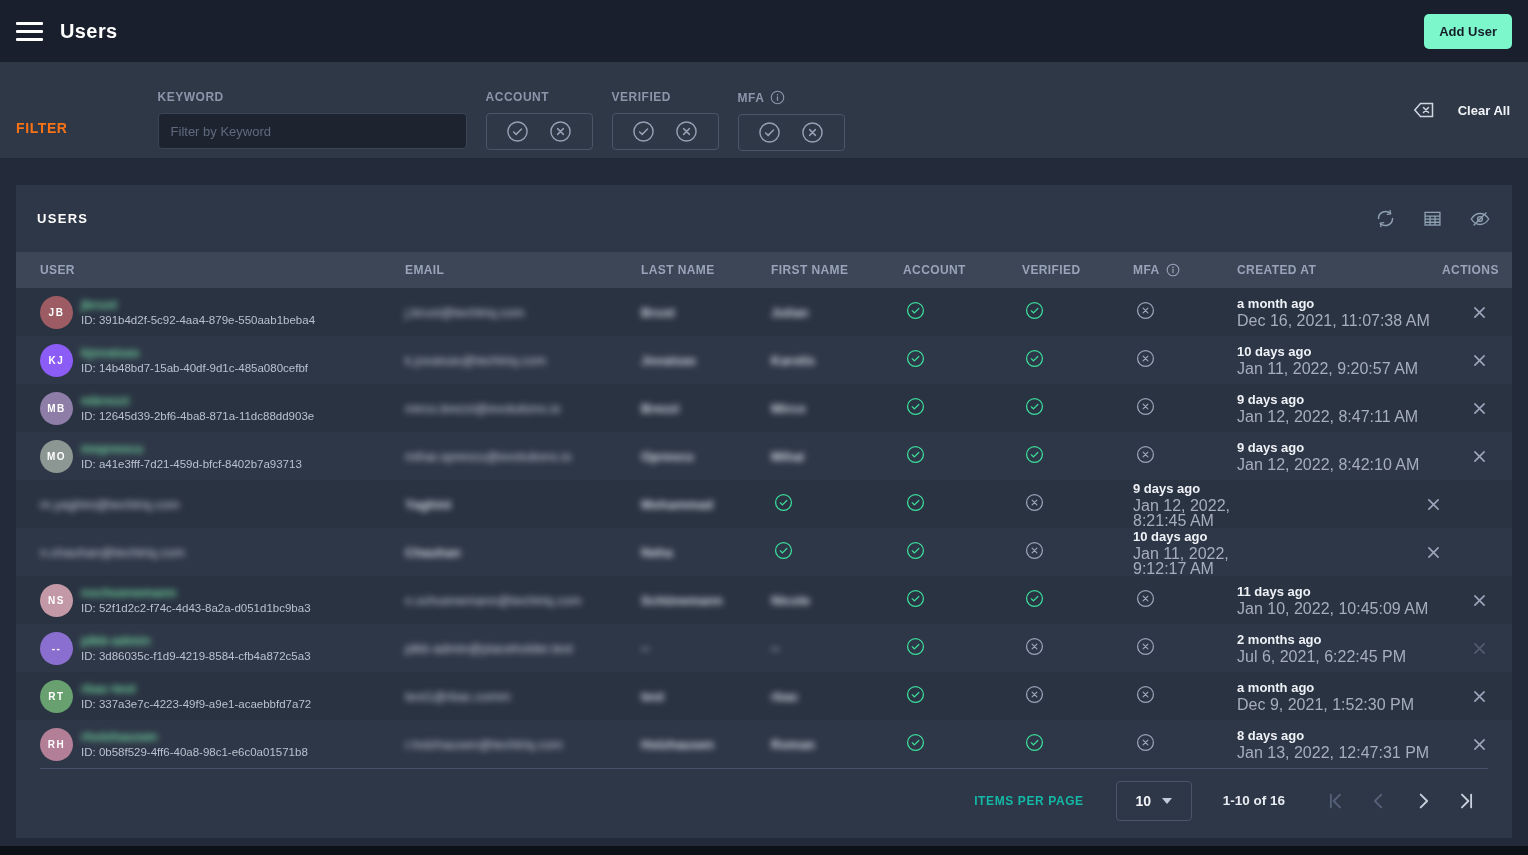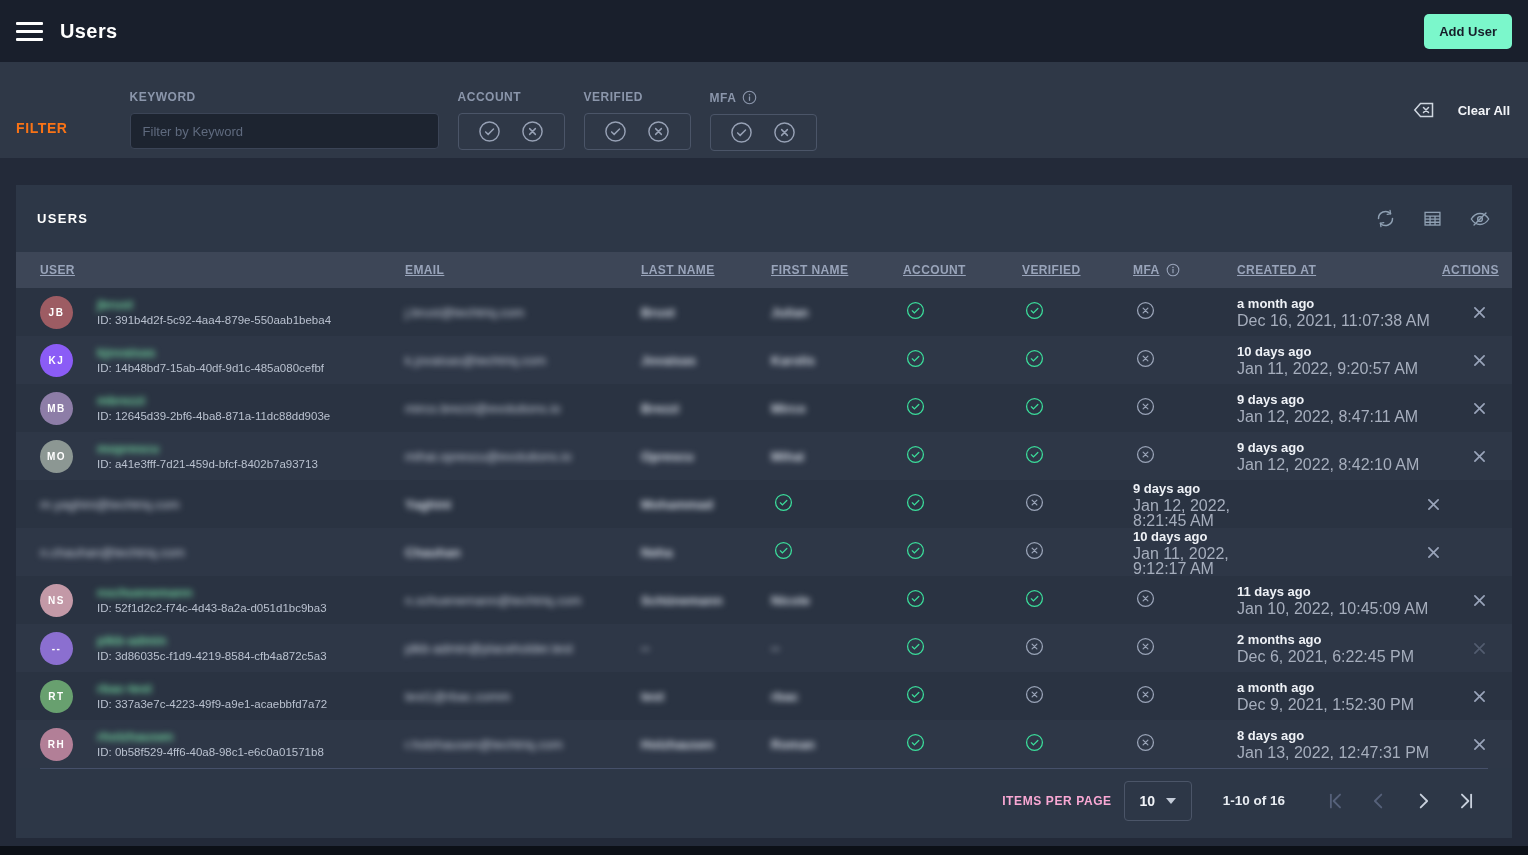--- a/index.html
+++ b/index.html
@@ -26,21 +26,21 @@
   .filterbar {
     height:96px; background:#2f3847;
     display:flex; align-items:flex-start; padding:0 16px; position:relative;
   }
   .filter-label { color:#f97316; font-size:14px; font-weight:700; letter-spacing:.6px; margin-top:58px; }
   .fgroup { margin-left:0; }
   .fgroup .flabel {
     color:#8b96ab; font-size:12px; font-weight:700; letter-spacing:.5px;
     margin-top:28px; margin-bottom:9px; display:flex; align-items:center; gap:6px;
   }
-  .kw-group { margin-left:62px; }
+  .kw-group { margin-left:90px; }
   .kw-input {
     width:309px; height:36px; background:#1d2430; border:1px solid #3b4456;
     border-radius:4px; color:#e8ebf1; font-family:inherit; font-size:13px; padding:0 12px;
   }
   .kw-input::placeholder { color:#5f6a7e; }
   .tri-group { margin-left:19px; }
   .tri-box {
     width:107px; height:37px; border:1px solid #4b5568; border-radius:4px;
     display:flex; align-items:center; justify-content:space-evenly;
   }
@@ -60,58 +60,58 @@
     height:67px; display:flex; align-items:center; padding:0 21px;
   }
   .panel-title { color:#ffffff; font-size:13px; font-weight:700; letter-spacing:1.3px; }
   .panel-tools { margin-left:auto; display:flex; align-items:center; gap:26px; }
   .panel-tools .icon-btn { color:#8fa0b3; }
   
   .thead {
     height:36px; background:#3d4657; display:grid; align-items:center;
     grid-template-columns:365px 236px 130px 132px 119px 111px 104px 205px 1fr;
     padding:11px 24px;
-    color:#99a4ba; font-size:12px; font-weight:700; letter-spacing:.4px;text-decoration:underline;
+    color:#99a4ba; font-size:12px; font-weight:700; letter-spacing:.4px;
   }
   .thead .th { display:flex; align-items:center; gap:6px; }
   .th-actions { justify-content:flex-end; }
   .trow {
     height:48px; display:grid; align-items:center;
     grid-template-columns:365px 236px 130px 132px 119px 111px 104px 205px 1fr;
     padding:0 24px;
   }
   .trow:nth-child(odd) { background:#2a3342; }
   .trow:nth-child(even) { background:#2e3747; }
   .ucell { display:flex; align-items:center; min-width:0; }
   .avatar {
     width:33px; height:33px; border-radius:50%; flex:0 0 33px;
     display:flex; align-items:center; justify-content:center;
-    color:#ffffff; font-size:10px; font-weight:700; letter-spacing:1.5px; margin-right:24px;
+    color:#ffffff; font-size:10px; font-weight:700; letter-spacing:1.5px; margin-right:8px;
   }
   .uname { color:#6fcf9b; font-size:13px; font-weight:700; line-height:15px; filter:blur(3.2px); }
   .uid { color:#b9c1cf; font-size:11.5px; line-height:15px; margin-top:1px; }
   .email { color:#c6cdd9; font-size:13px; filter:blur(3.4px); }
   .lname,.fname { color:#d3d9e3; font-size:13px; font-weight:600; filter:blur(3.4px); }
   .status { display:flex; padding-left:3px; }
   .status .ok { color:#3bdd9b; }
   .status .no { color:#9aa4b8; }
   .created-rel { color:#eef1f6; font-size:13px; font-weight:700; line-height:16px; }
   .created-date { color:#a6aebd; font-size:16px; line-height:15px; margin-top:1px; }
   .acell { display:flex; justify-content:flex-end; }
   .x-btn { background:none; border:none; cursor:pointer; color:#99a4ba; padding:0; display:flex; }
   .x-btn.disabled { color:#525c6f; }
   .rows-divider { border-top:1px solid #46506a; margin:0 24px 0 24px; }
   
   .tfoot {
     flex:1; display:flex; align-items:center; justify-content:flex-end;
     padding:0 30px 6px 0;
   }
-  .ipp-label { color:#f9a8d4; font-size:12px; font-weight:600; letter-spacing:.6px; }
+  .ipp-label { color:#14b8a6; font-size:12px; font-weight:600; letter-spacing:.6px; }
   .ipp-select {
-    margin-left:12px; width:68px; height:40px; border:1px solid #4b5568; border-radius:4px;
+    margin-left:32px; width:76px; height:40px; border:1px solid #4b5568; border-radius:4px;
     display:flex; align-items:center; justify-content:center; gap:11px; cursor:pointer;
   }
   .ipp-value { color:#f2f4f8; font-size:14px; font-weight:700; }
   .caret-down { width:0; height:0; border-left:5px solid transparent; border-right:5px solid transparent; border-top:6px solid #c3cbd8; }
   .range-text { color:#e8ecf2; font-size:13.5px; font-weight:600; margin-left:31px; }
   .pager { display:flex; align-items:center; gap:14px; margin-left:35px; }
   .pg-btn { background:none; border:none; padding:0 4px; cursor:pointer; display:flex; }
   .pg-btn.dim { color:#56617a; }
   .pg-btn.lit { color:#c9d1dd; }
   .bottom-strip { position:absolute; left:0; bottom:0; width:100%; height:9px; background:#0c1017; }
@@ -552,21 +552,21 @@
             </svg></span>
         </div>
         <div class="status">
           <span class="no"><svg width="19" height="19" viewBox="0 0 24 24">
               <circle cx="12" cy="12" r="10" fill="none" stroke="currentColor" stroke-width="1.6"></circle>
               <path d="M9 9l6 6M15 9l-6 6" stroke="currentColor" stroke-width="1.6" stroke-linecap="round"></path>
             </svg></span>
         </div>
         <div>
           <div class="created-rel">2 months ago</div>
-          <div class="created-date">Dec 6, 2021, 6:22:45 PM</div>
+          <div class="created-date">Jul 6, 2021, 6:22:45 PM</div>
         </div>
         <div class="acell">
           <button class="x-btn disabled">
             <svg width="17" height="17" viewBox="0 0 24 24" stroke="currentColor" stroke-width="2.4" stroke-linecap="round">
               <path d="M5.5 5.5l13 13M18.5 5.5l-13 13"></path>
             </svg>
           </button>
         </div>
       </div>
       <div class="trow">

